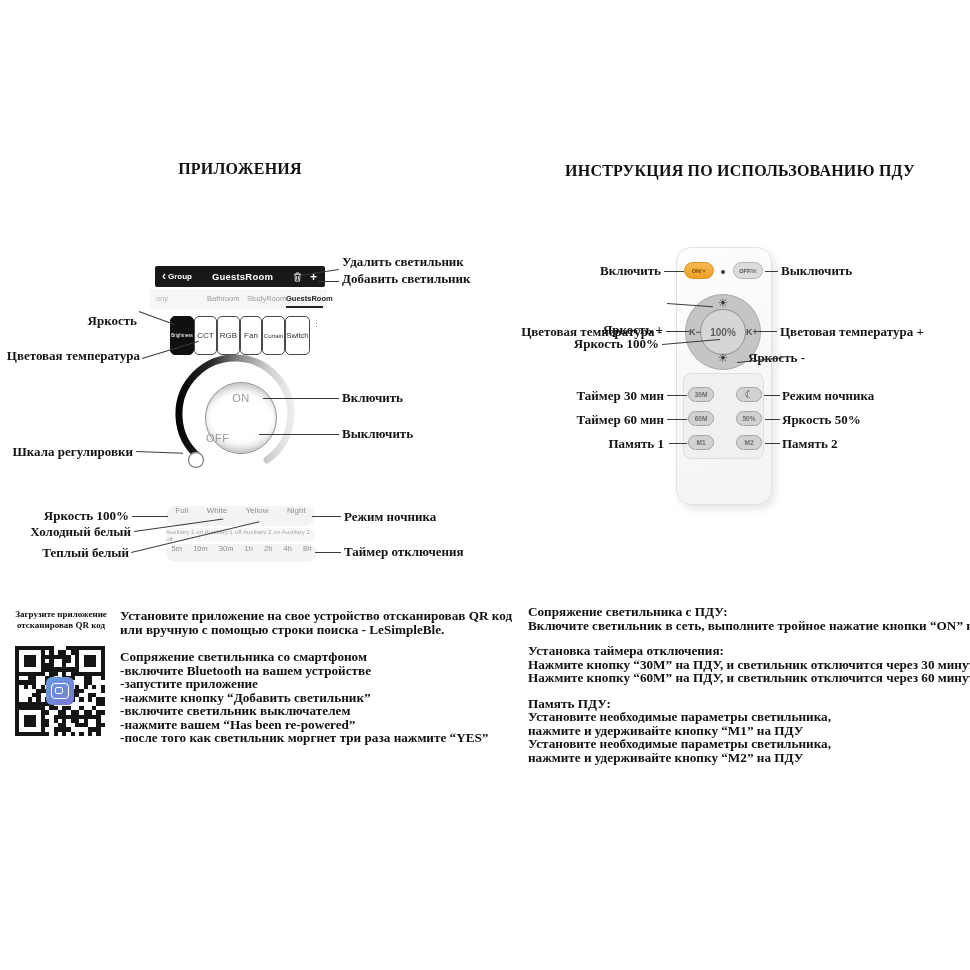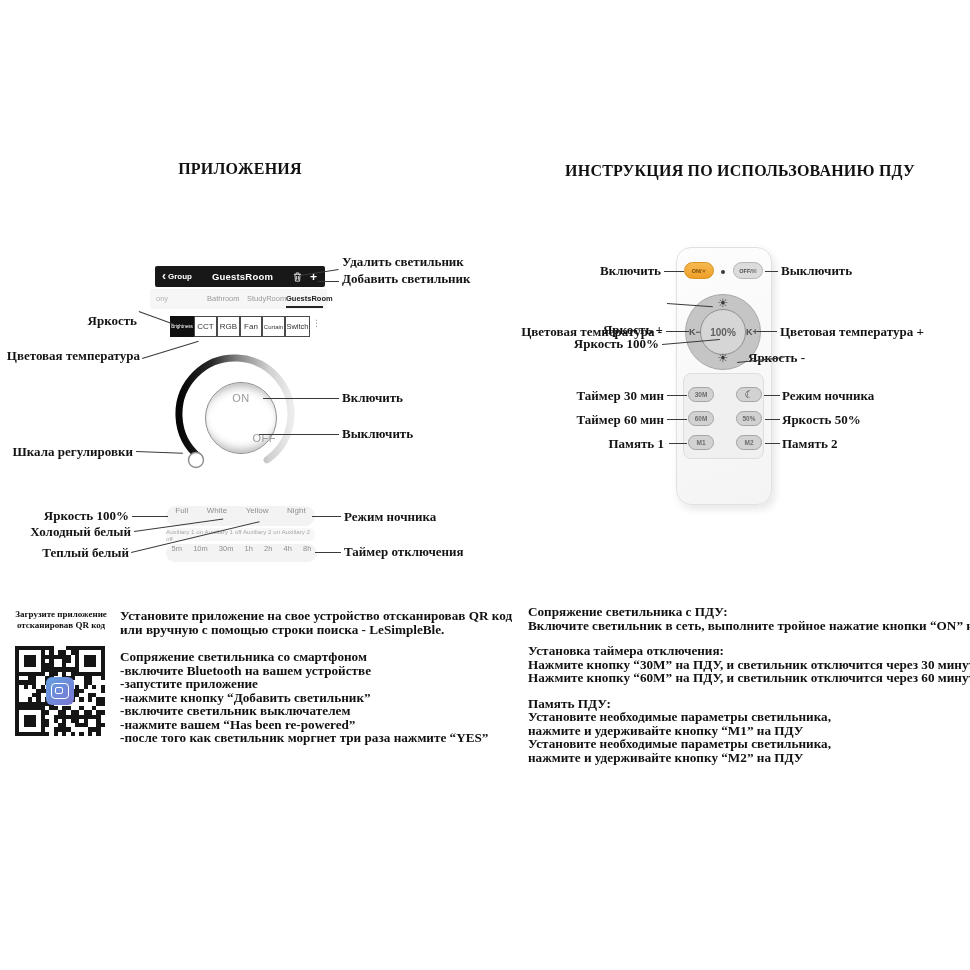--- a/index.html
+++ b/index.html
@@ -13,30 +13,30 @@
   .appbar{position:absolute;left:155px;top:266px;width:170px;height:21px;background:#181818;border-radius:2px;
           display:flex;align-items:center;color:#fff;font-family:"Liberation Sans","DejaVu Sans",sans-serif;}
   .appbar .back{display:flex;align-items:center;gap:2px;font-size:8px;margin-left:7px;font-weight:bold;}
   .appbar .chev{font-size:12px;line-height:8px;margin-top:-2px;}
   .appbar .ttl{flex:1;text-align:center;font-size:9.5px;font-weight:bold;letter-spacing:.2px;}
   .appbar .plus{font-size:12px;margin:0 8px 0 8px;font-weight:bold;}
   .tabrow{position:absolute;left:150px;top:289px;width:177px;height:20px;background:#f6f6f6;border-radius:0 0 3px 3px;
           font-family:"Liberation Sans","DejaVu Sans",sans-serif;font-size:7.5px;color:#9b9b9b;}
   .tabrow span{position:absolute;top:5px;}
   .tab-underline{position:absolute;left:136px;bottom:1px;width:37px;height:2px;background:#222;}
-  .modebtn{position:absolute;top:316px;height:21px;box-sizing:border-box;border:1px solid #4a4a4a;border-radius:0;
+  .modebtn{position:absolute;top:316px;height:39px;box-sizing:border-box;border:1px solid #4a4a4a;border-radius:5px;
            background:#fff;display:flex;align-items:center;justify-content:center;
            font-family:"Liberation Sans","DejaVu Sans",sans-serif;color:#333;}
   .modebtn.dark{background:#101010;color:#fff;border-color:#101010;}
   .dots{position:absolute;left:312px;top:318px;font-size:9px;color:#999;font-family:"DejaVu Sans",sans-serif;}
   .dial-inner{position:absolute;left:205px;top:382px;width:70px;height:70px;border-radius:50%;background:#fff;
               border:1px solid #8c8c8c;box-shadow:inset 0 10px 10px -7px #b3b3b3, inset 0 -10px 10px -7px #b3b3b3;
               font-family:"Liberation Sans","DejaVu Sans",sans-serif;color:#9a9a9a;}
   .dial-inner .on{position:absolute;top:9px;width:100%;text-align:center;font-size:11px;letter-spacing:.5px;}
-  .dial-inner .off{position:absolute;bottom:9px;width:100%;text-align:right;font-size:11px;letter-spacing:.5px;}
+  .dial-inner .off{position:absolute;bottom:9px;width:100%;text-align:left;font-size:11px;letter-spacing:.5px;}
   .pillrow{position:absolute;background:#f3f3f3;display:flex;justify-content:space-around;
            font-family:Liberation Sans, sans-serif;color:#8f8f8f;}
   
   .qrcap{position:absolute;left:12px;top:609px;width:98px;text-align:center;font-weight:bold;font-size:9px;line-height:10.5px;}
   #qr{position:absolute;left:15px;top:646px;width:90px;height:90px;}
   #qr svg{width:90px;height:90px;display:block;}
   .qricon{position:absolute;left:31px;top:31px;width:28px;height:28px;border-radius:6px;
           background:linear-gradient(135deg,#63a0e0,#7a74d2);display:flex;align-items:center;justify-content:center;}
   .qricon .inr{width:16px;height:14px;border:1.6px solid #fff;border-radius:4px;position:relative;}
   .qricon .inr:after{content:"";position:absolute;left:3px;top:3px;width:6px;height:5px;border:1.2px solid #fff;border-radius:2px;}

